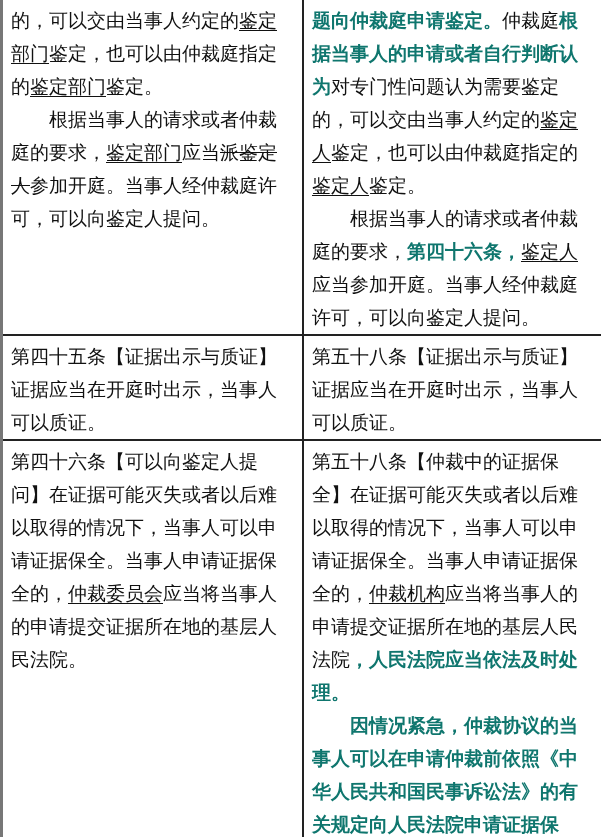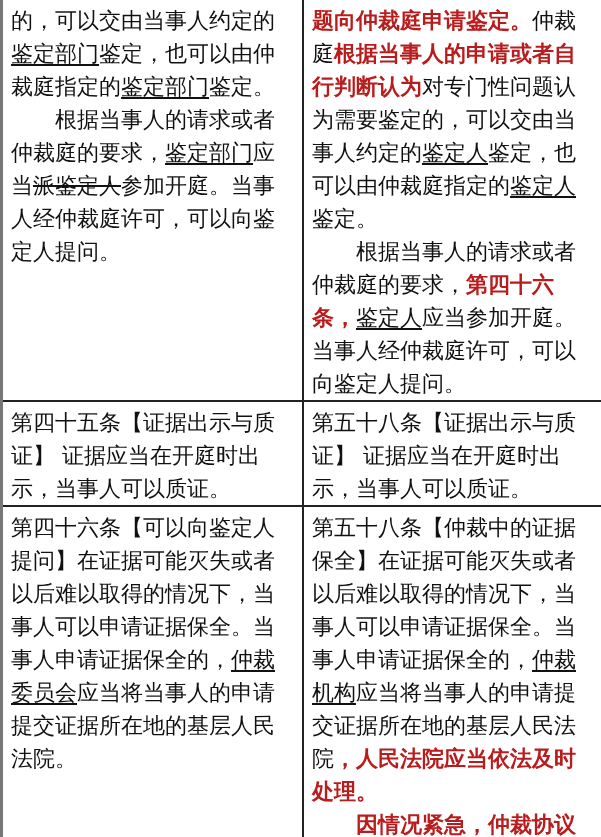--- a/index.html
+++ b/index.html
@@ -1,32 +1,32 @@
 <!DOCTYPE html>
 <html><head>
 <meta charset="utf-8">
 <style>
   html, body { margin: 0; padding: 0; background: #ffffff; }
   body { width: 601px; height: 837px; overflow: hidden; position: relative;
          font-family: "DejaVu Serif", "Liberation Serif", serif; color: #111; }
   table.cmp { position: absolute; left: 0; top: -2px; width: 601px;
               border-collapse: collapse; table-layout: fixed; }
   table.cmp td { border: 2px solid #222; vertical-align: top;
-                 padding: 4px 8px 0 8px; font-size: 22px; line-height: 33px;
+                 padding: 4px 8px 0 8px; font-size: 19px; line-height: 33px;
                  word-break: break-all; }
   table.cmp td.left { width: 283px; border-left: 3px solid #777; }
   table.cmp td.right { width: 284px; }
   tr.r1 td { height: 298px; }
   tr.r2 td { height: 95px; }
   tr.r3 td { height: 428px; }
   p { margin: 0; }
   .indent { text-indent: 2em; }
   .u { text-decoration: underline; text-underline-offset: 3px; }
   .s { text-decoration: line-through; font-family: Liberation Serif, serif; }
-  .red { color: #b91c1c; font-weight: bold; }
+  .red { color: #0f766e; font-weight: bold; }
   .b { font-weight: normal; }
 </style>
 </head>
 <body>
 
 <table class="cmp">
   <tbody>
       <tr class="r1">
     <td class="left">
       <p><span>的，可以交由当事人约定的</span><span class="u">鉴定部门</span><span>鉴定，也可以由仲裁庭指定的</span><span class="u">鉴定部门</span><span>鉴定。</span></p>

